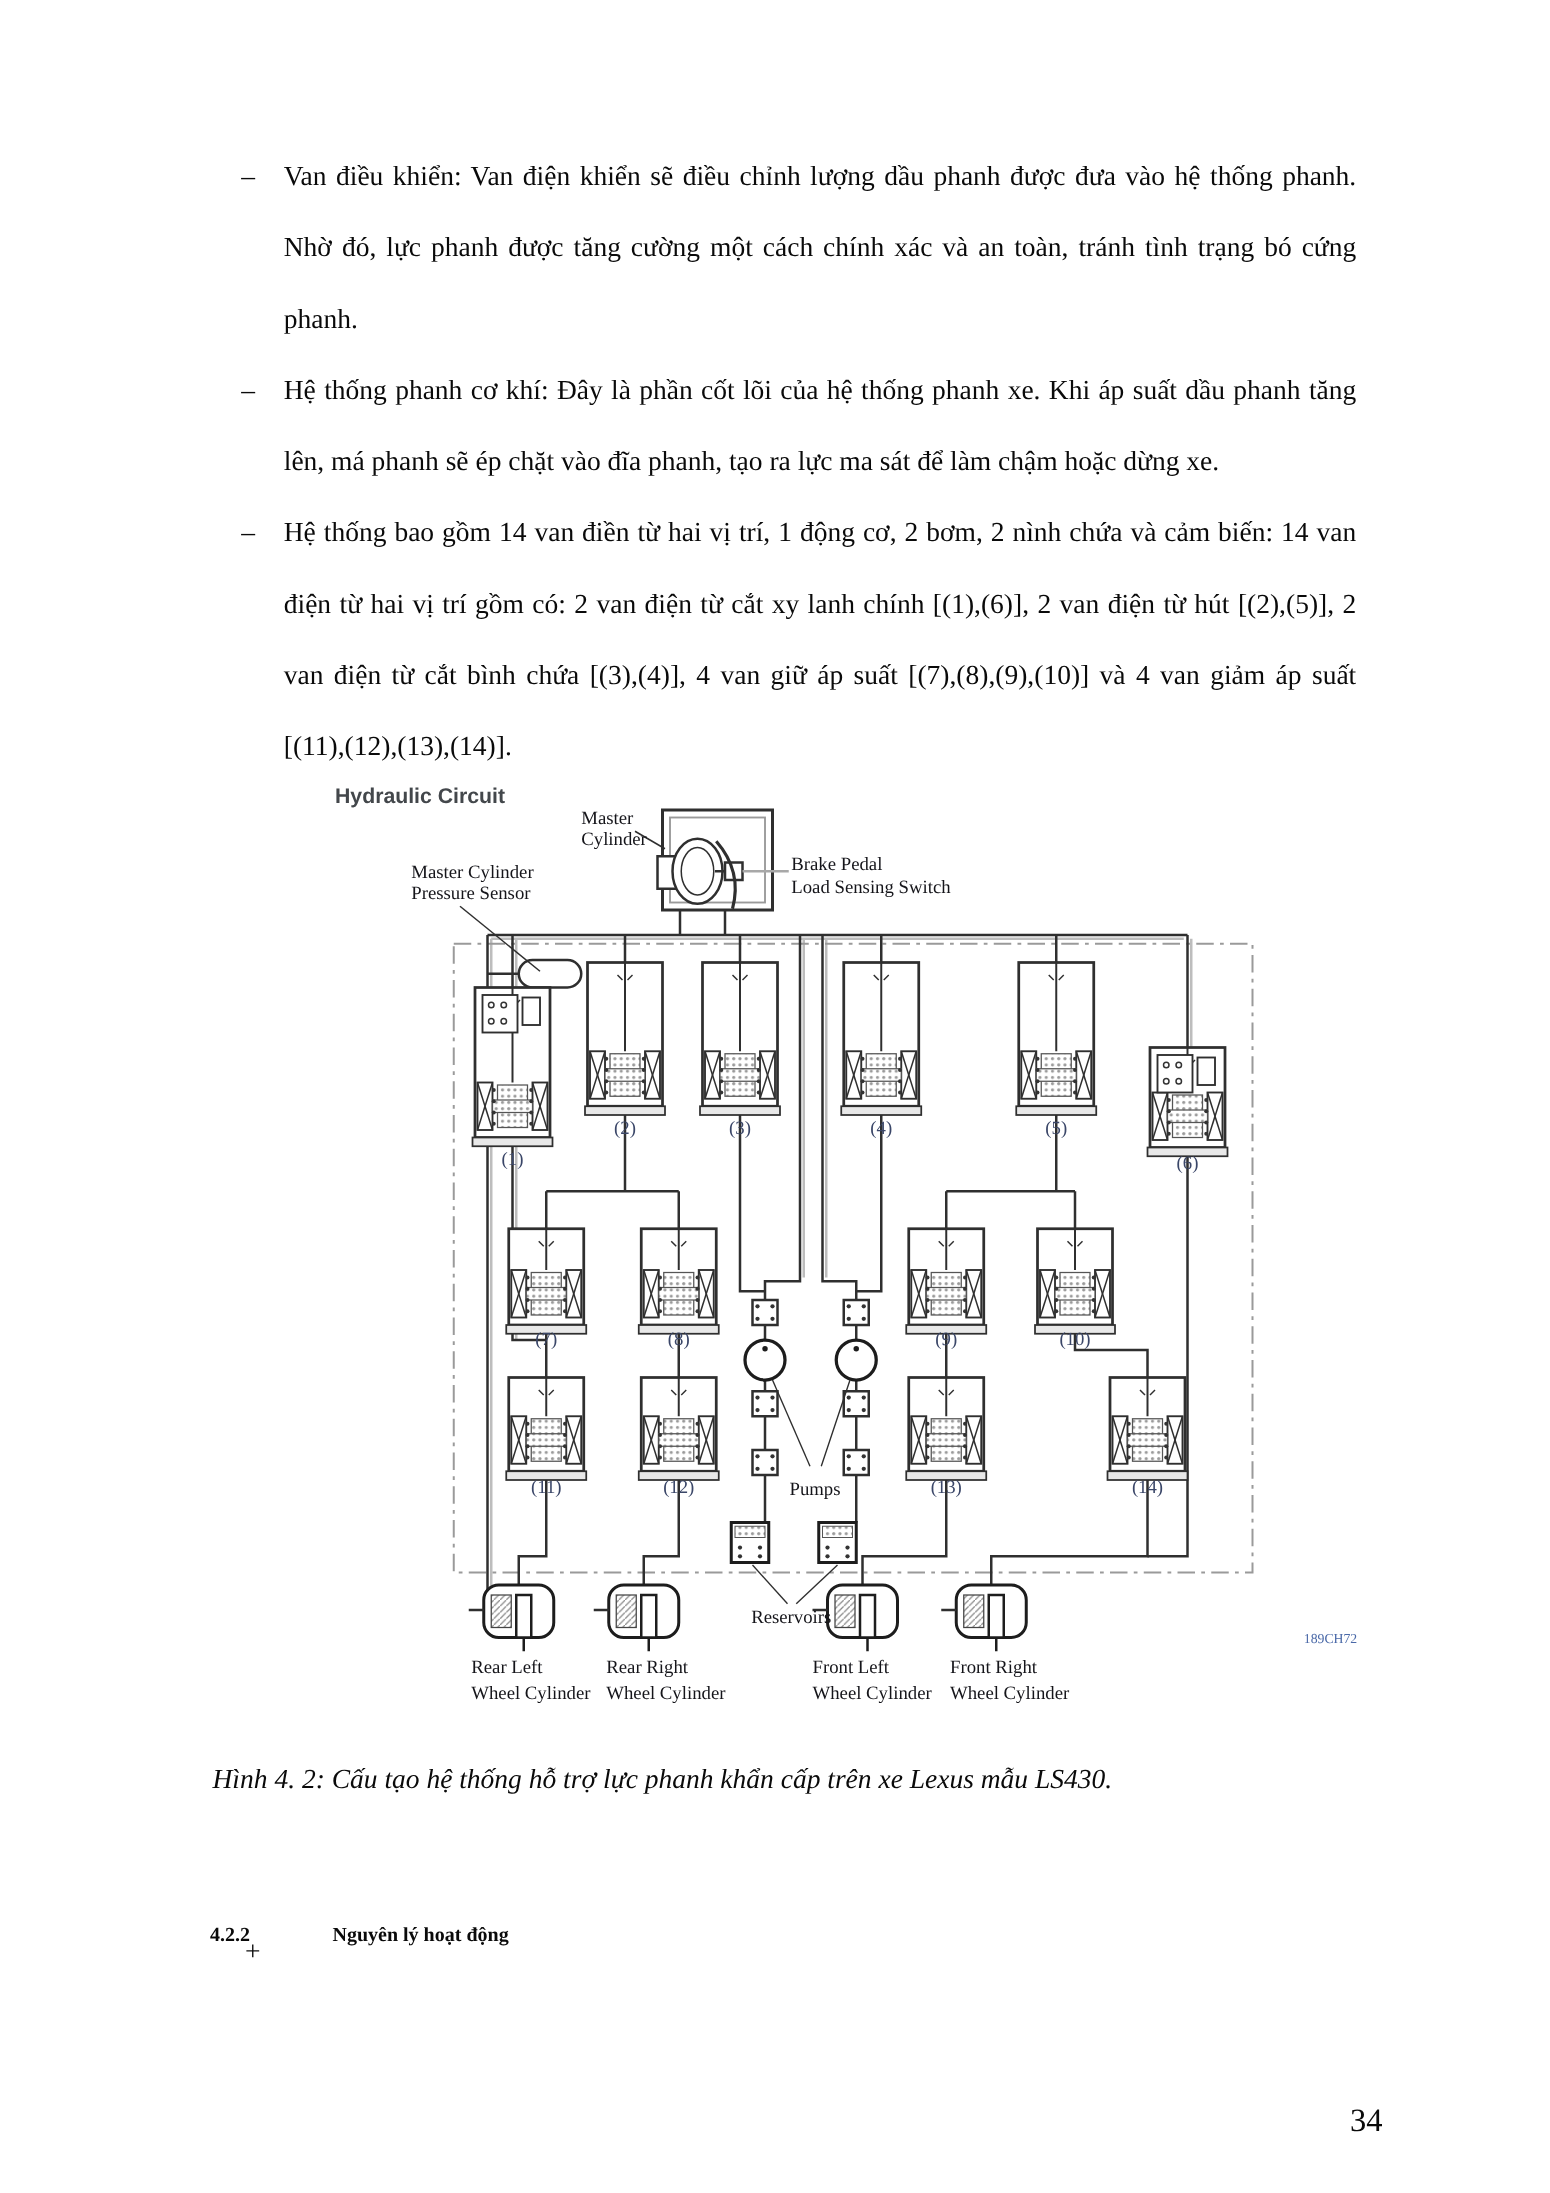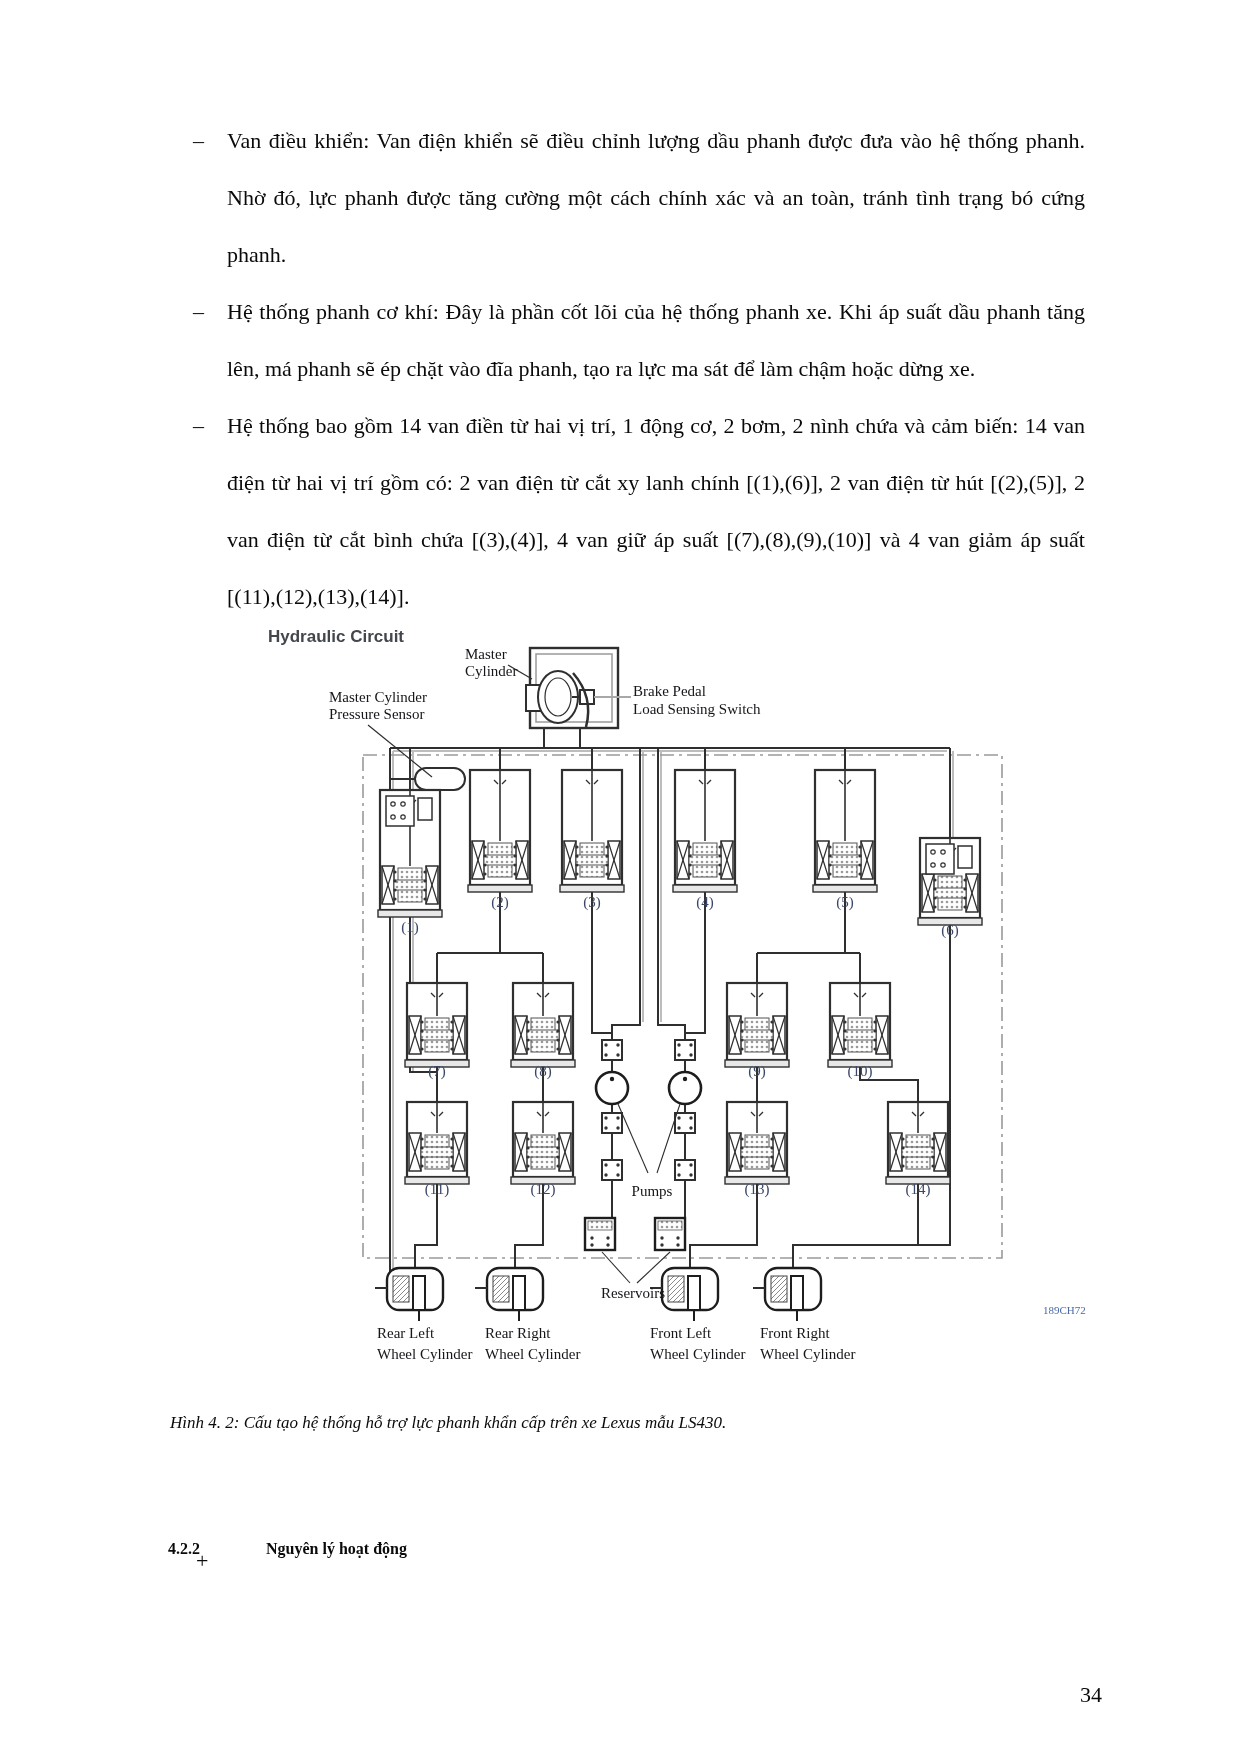--- a/index.html
+++ b/index.html
@@ -7,30 +7,30 @@
        font-family:"Liberation Serif", serif;color:#0a0a0a;overflow:hidden;}
 
   .text-block{position:absolute;left:168px;top:112px;width:917px;}
   .bullet{display:flex;font-size:22px;line-height:57px;text-align:justify;}
   .bullet .marker{flex:0 0 59px;padding-left:25px;box-sizing:border-box;}
   .bullet .btext{flex:1;}
 
   .diagram-wrap{position:absolute;left:240px;top:555px;width:860px;height:810px;}
 
   .caption{position:absolute;left:170px;top:1408px;width:860px;
-           font-size:17px;font-style:italic;line-height:30px;}
+           font-size:22px;font-style:italic;line-height:30px;}
 
   .heading{position:absolute;left:168px;top:1492px;font-size:16px;font-weight:bold;margin-top:48px;}
   .heading .h-num{display:inline-block;width:98px;}
 
   .sub-bullet{position:absolute;left:168px;top:1548px;font-size:22px;display:flex;}
   .sub-bullet .marker{flex:0 0 59px;padding-left:28px;box-sizing:border-box;font-weight:normal;}
   .sub-bullet .stext{font-weight:bold;}
 
-  .page-number{position:absolute;left:1080px;top:1682px;font-size:22px;}
+  .page-number{position:absolute;left:1080px;top:1682px;font-size:26px;}
 
   svg text{font-family:"Liberation Serif", serif;}
   .dg-title{font-family:"Liberation Sans", sans-serif;font-weight:bold;font-size:17px;fill:#43474b;}
   .dg-label{font-size:15px;fill:#15151a;}
   .dg-vnum{font-size:15px;fill:#3a4668;}
   .dg-code{font-size:11px;fill:#4a69a8;}
 </style>
 </head>
 <body>
 

